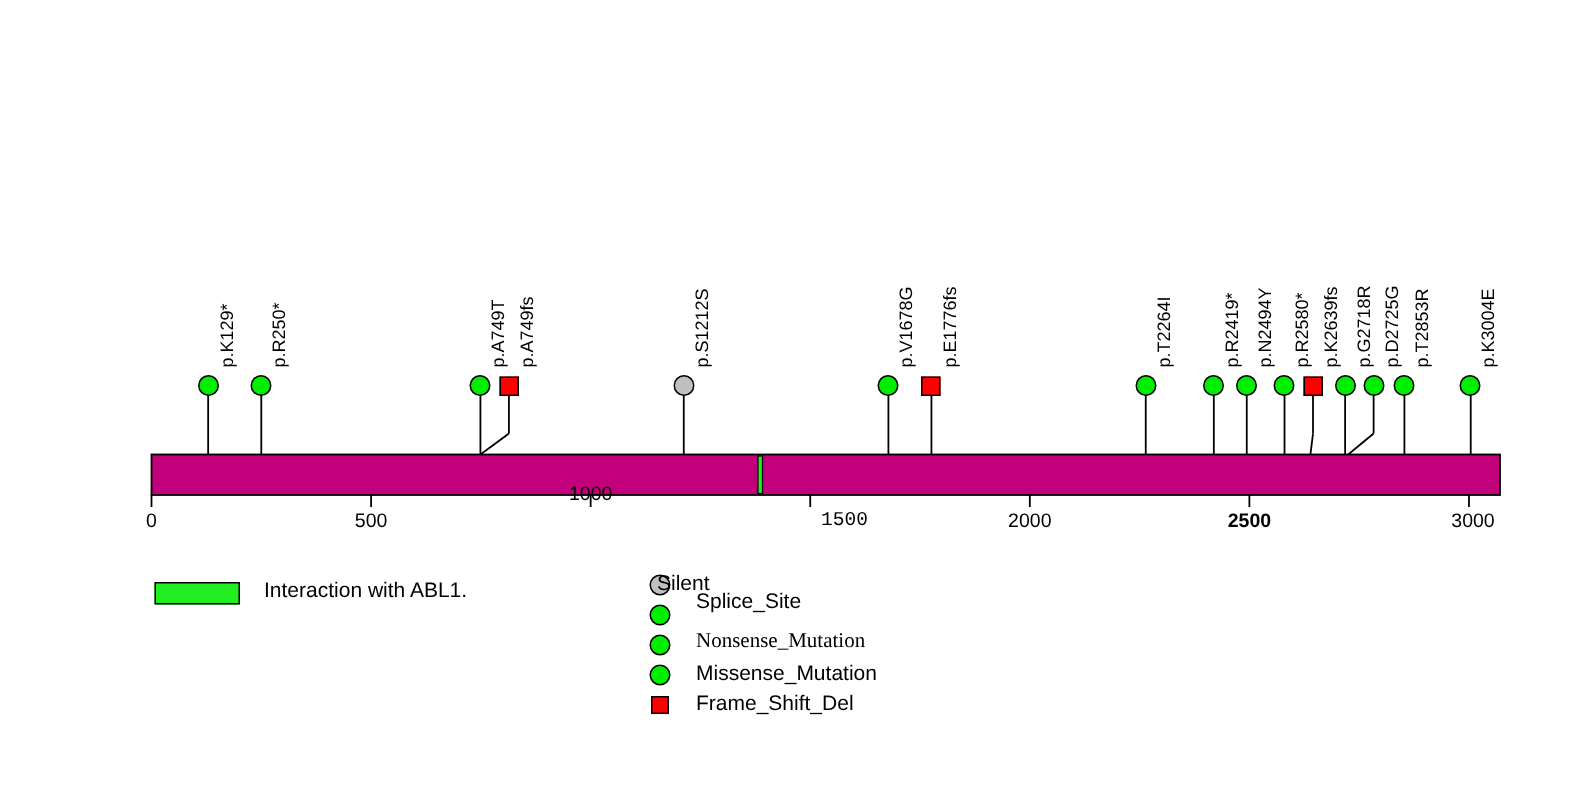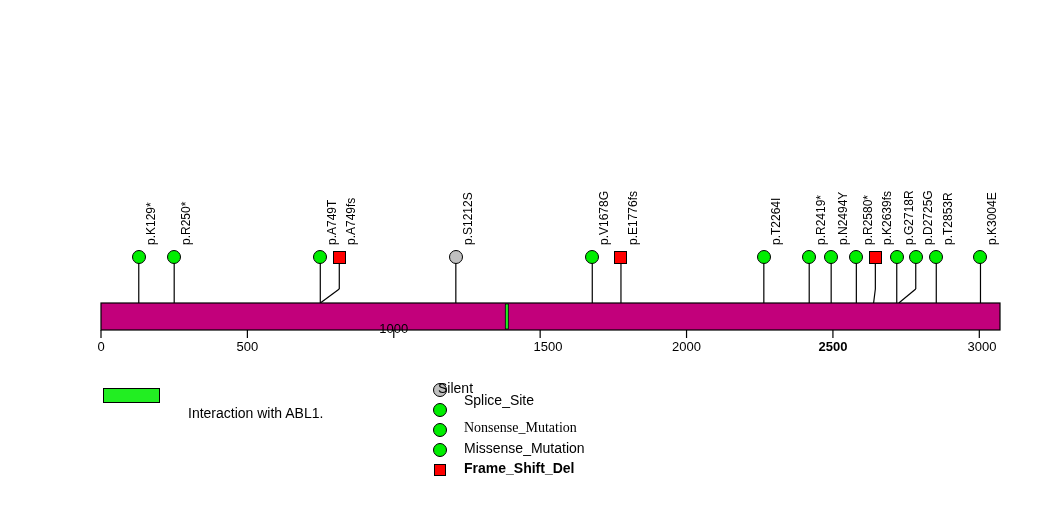--- a/index.html
+++ b/index.html
@@ -171,29 +171,29 @@
     <div class="lbl mut-label" style="left: 901.749px; top: 245px;">p.G2718R</div>
     <div class="marker-circle" title="p.D2725G" style="left: 908.749px; top: 250px; width: 14px; height: 14px; background: rgb(0, 238, 0);"></div>
     <div class="lbl mut-label" style="left: 920.749px; top: 245px;">p.D2725G</div>
     <div class="marker-circle" title="p.T2853R" style="left: 929.273px; top: 250px; width: 14px; height: 14px; background: rgb(0, 238, 0);"></div>
     <div class="lbl mut-label" style="left: 941.273px; top: 245px;">p.T2853R</div>
     <div class="marker-circle" title="p.K3004E" style="left: 973.481px; top: 250px; width: 14px; height: 14px; background: rgb(0, 238, 0);"></div>
     <div class="lbl mut-label" style="left: 985.481px; top: 245px;">p.K3004E</div>
     <div class="axis-tick-label" style="left: 101px; top: 339px;">0</div>
     <div class="axis-tick-label" style="left: 247.385px; top: 339px;">500</div>
     <div class="axis-tick-label" style="left: 393.77px; top: 321px;">1000</div>
-    <div class="axis-tick-label" style="left: 548px; top: 339px;">1500</div>
+    <div class="axis-tick-label" style="left: 563px; top: 339px; font-family: Liberation Mono, monospace;">1500</div>
     <div class="axis-tick-label" style="left: 686.54px; top: 339px;">2000</div>
     <div class="axis-tick-label" style="left: 832.925px; top: 339px; font-weight: bold;">2500</div>
     <div class="axis-tick-label" style="left: 982px; top: 339px;">3000</div>
     <div class="legend-swatch-rect" style="left: 103px; top: 388px; width: 57px; height: 15px; background: rgb(34, 238, 34);"></div>
-    <div class="legend-text" style="left: 188px; top: 385px; margin-top: 20px;">Interaction with ABL1.</div>
+    <div class="legend-text" style="left: 176px; top: 385px;">Interaction with ABL1.</div>
     <div class="legend-swatch-circle" style="left: 433px; top: 383px; width: 14px; height: 14px; background: rgb(192, 192, 192);"></div>
     <div class="legend-text" style="left: 438px; top: 380px;">Silent</div>
     <div class="legend-swatch-circle" style="left: 433px; top: 403px; width: 14px; height: 14px; background: rgb(0, 238, 0);"></div>
     <div class="legend-text" style="left: 464px; top: 392px;">Splice_Site</div>
     <div class="legend-swatch-circle" style="left: 433px; top: 423px; width: 14px; height: 14px; background: rgb(0, 238, 0);"></div>
     <div class="legend-text" style="left: 464px; top: 420px; font-family: Liberation Serif, serif;">Nonsense_Mutation</div>
     <div class="legend-swatch-circle" style="left: 433px; top: 443px; width: 14px; height: 14px; background: rgb(0, 238, 0);"></div>
     <div class="legend-text" style="left: 464px; top: 440px;">Missense_Mutation</div>
     <div class="legend-swatch-square" style="left: 434px; top: 464px; width: 12px; height: 12px; background: rgb(255, 0, 0);"></div>
-    <div class="legend-text" style="left: 464px; top: 460px; font-weight: bold;">Frame_Shift_Del</div>
+    <div class="legend-text" style="left: 464px; top: 460px;">Frame_Shift_Del</div>
   </div>
 
 </body></html>

